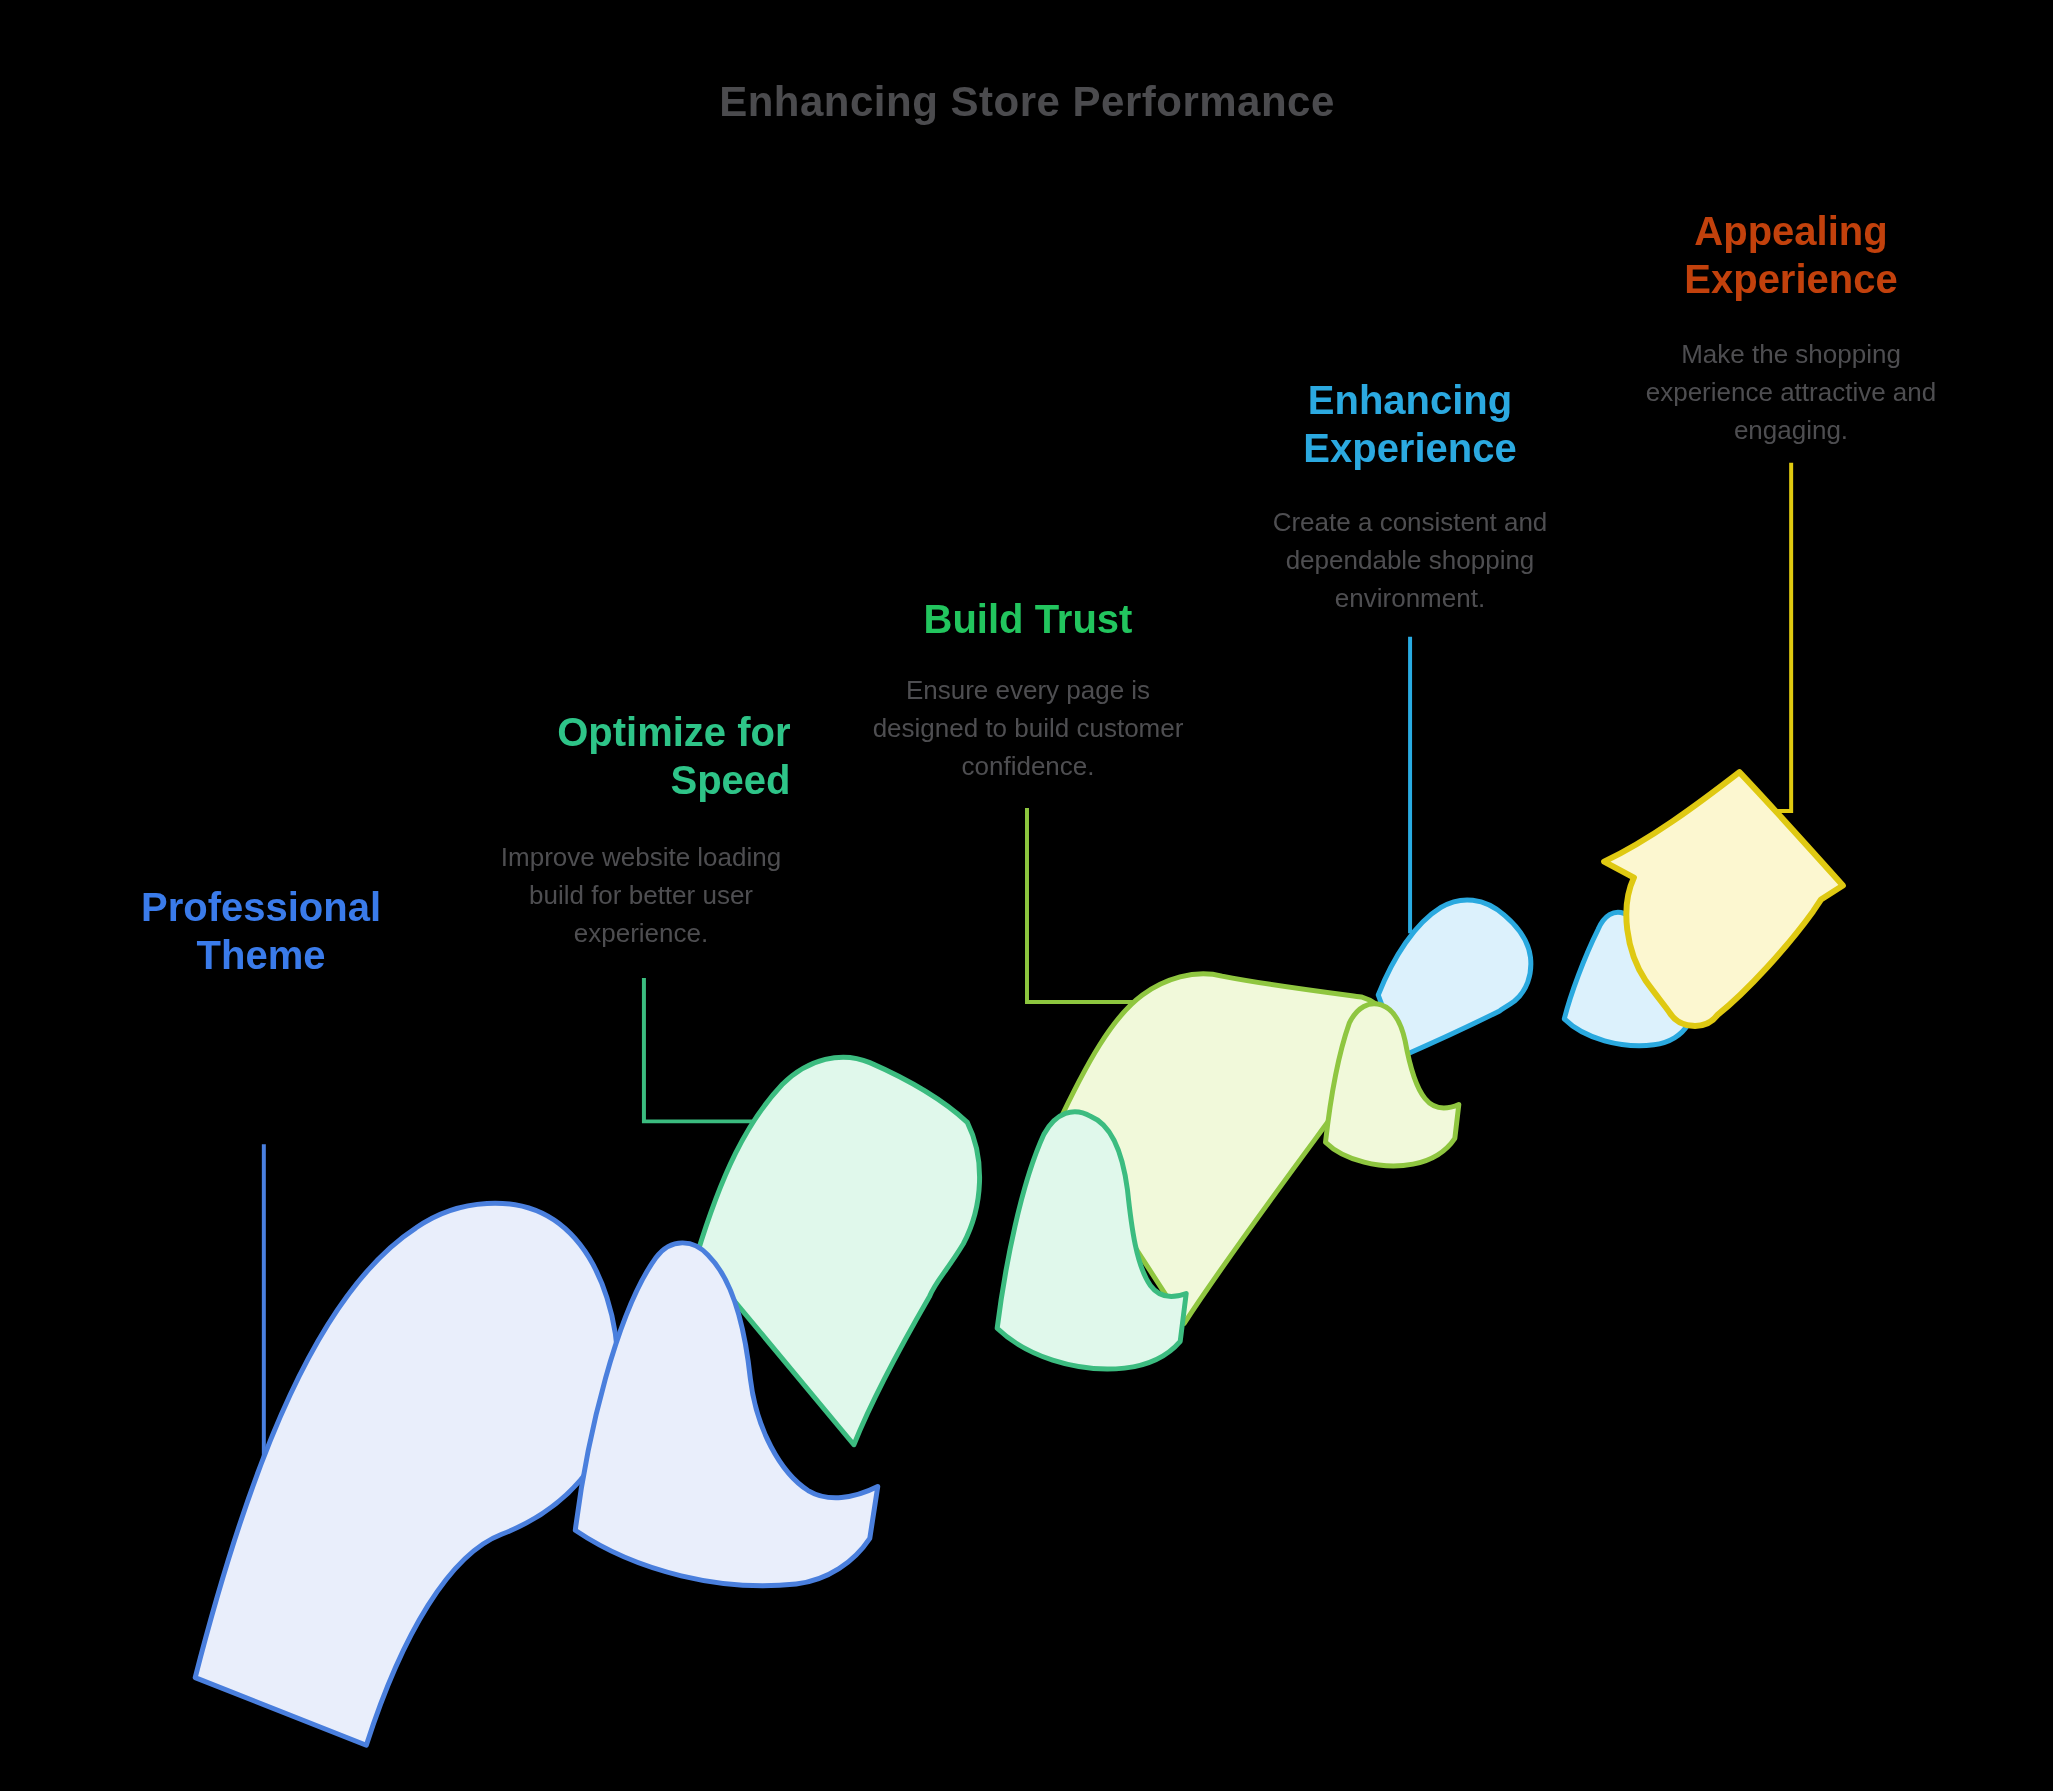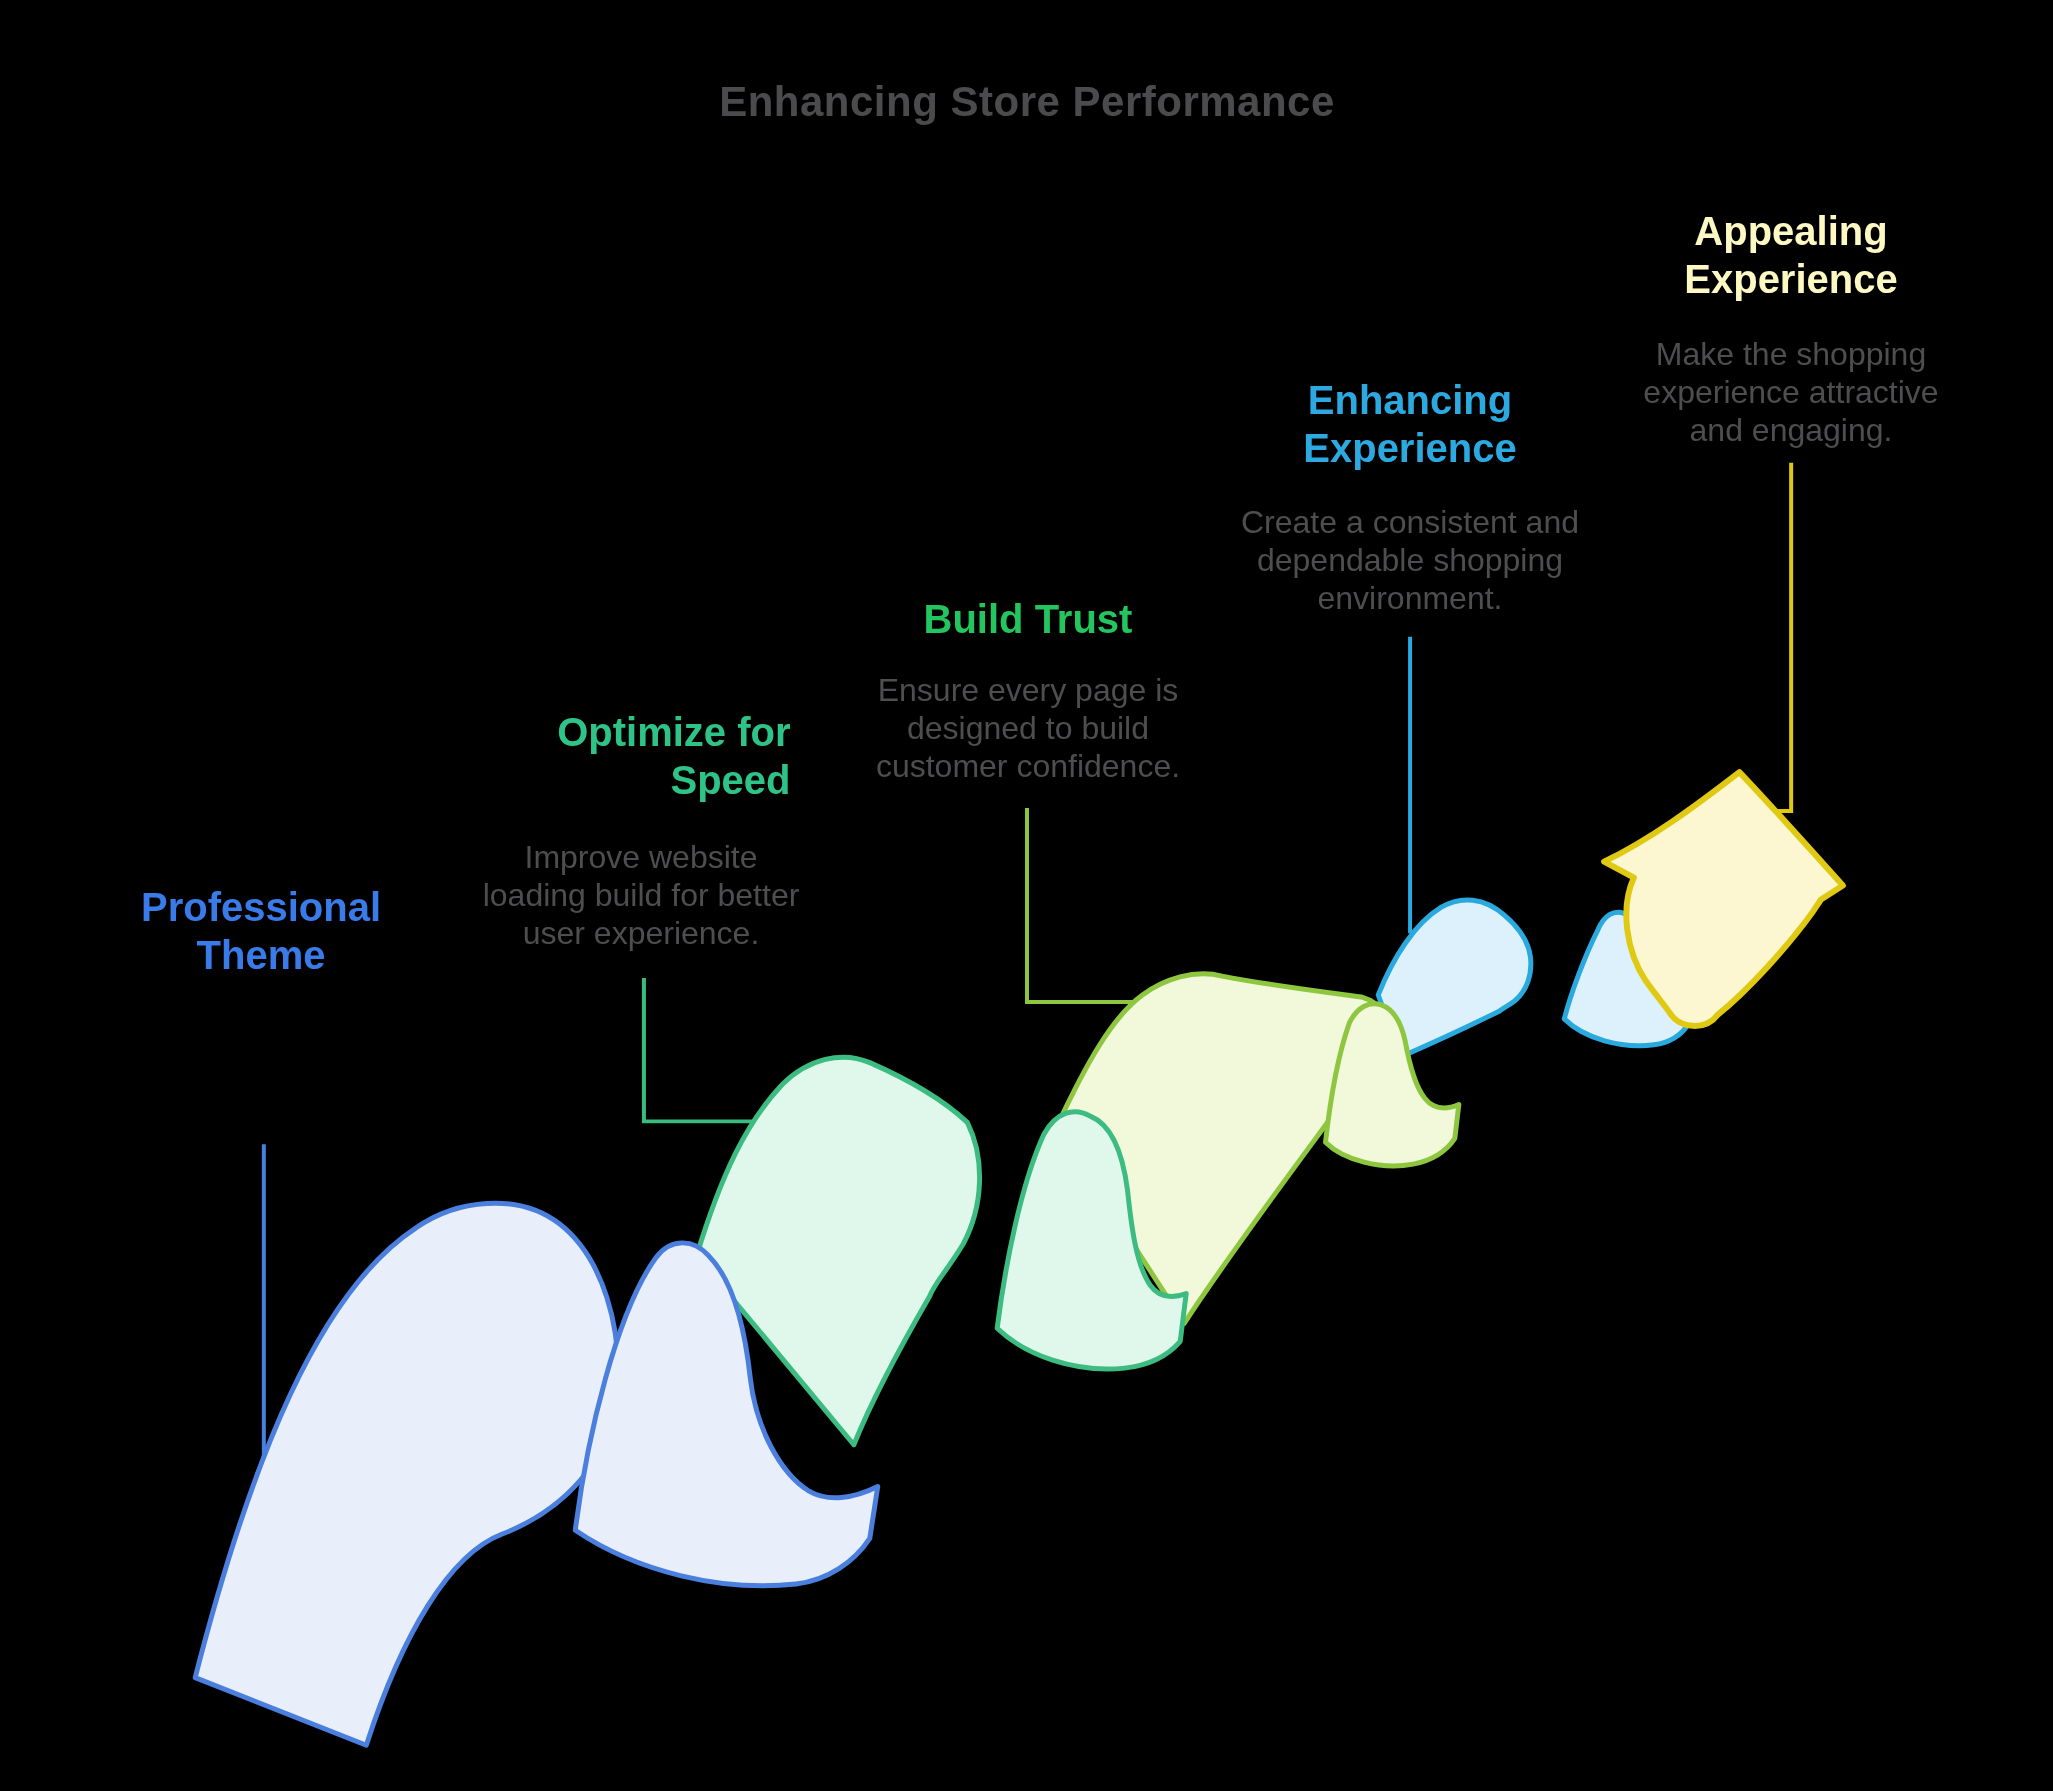--- a/index.html
+++ b/index.html
@@ -13,28 +13,28 @@
   .page-title{
     position:absolute;left:0;top:78px;width:100%;
     text-align:center;font-size:42px;font-weight:700;color:#4b4b4e;
     letter-spacing:0.5px;
   }
 
   .stage{position:absolute;transform:translateX(-50%);text-align:center;}
   .stage-heading{font-size:40px;font-weight:700;line-height:48px;}
   .stage-desc{
     position:absolute;transform:translateX(-50%);text-align:center;
-    font-size:32px;line-height:38px;color:#4e4e51;font-weight:400;
+    font-size:26px;line-height:38px;color:#4e4e51;font-weight:400;
   }
 
   .h-blue{color:#3a7bea;margin-top:7px;}
   .h-green{color:#2ec488;text-align:right;}
   .h-lime{color:#22c55e;}
   .h-cyan{color:#2ba9e0;}
-  .h-yellow{color:#fef9c3;}
+  .h-yellow{color:#c2410c;}
 
   
   .c1{stroke:#4a80e0;}
   .c2{stroke:#3bbc7f;}
   .c3{stroke:#8dc63f;}
   .c4{stroke:#29abe2;}
   .c5{stroke:#e0ca10;}
   .conn{fill:none;stroke-width:4;}
 
   

